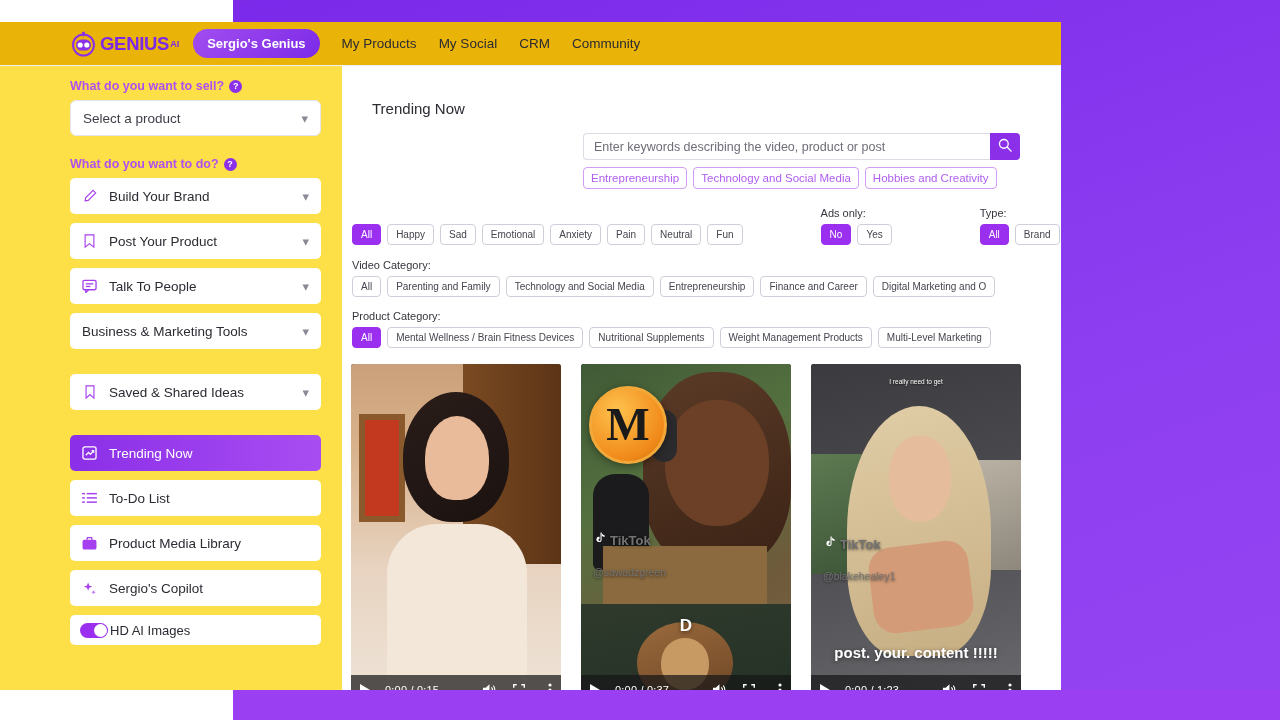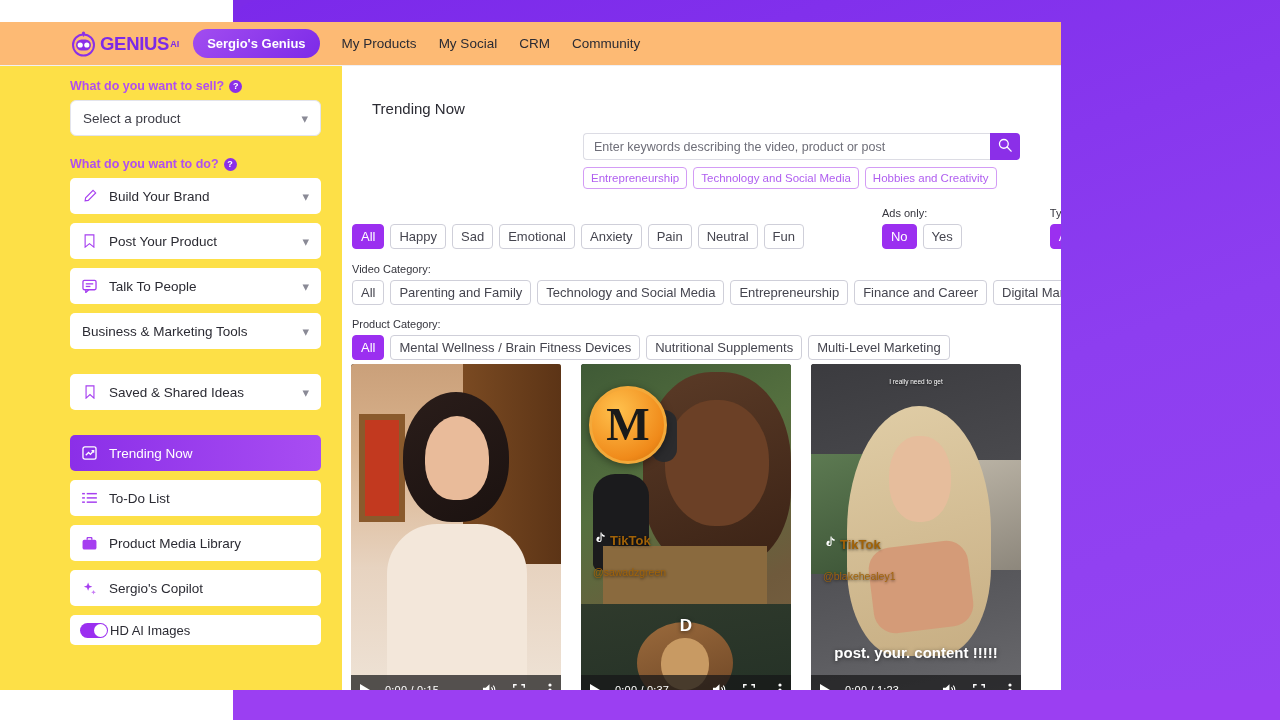--- a/index.html
+++ b/index.html
@@ -32,21 +32,21 @@
   .app {
     position: absolute; left: 0px; top: 22px;
     width: 1061px; height: 668px;
     background: #ffffff;
     overflow: hidden;
   }
 
   
   .navbar {
     position: absolute; left: 0; top: 0; width: 1061px; height: 44px;
-    background: #fdba74;
+    background: #eab308;
     display: flex; align-items: center;
     border-bottom: 1px solid #f0f0f4;
   }
   .brand { display: flex; align-items: center; margin-left: 70px; }
   .brand-logo { width: 27px; height: 27px; position: relative; }
   .brand-logo svg { display:block; }
   .brand-text {
     font-size: 18.5px; font-weight: bold; color: #7c2ae8;
     letter-spacing: -0.3px; margin-left: 3px;
   }
@@ -137,21 +137,21 @@
     font-size: 11.5px; padding: 4px 7px; background: #fff; white-space: nowrap;
   }
 
   .filters { position: absolute; left: 10px; top: 141px; width: 1021px; }
   .frow { display: flex; align-items: flex-end; }
   .fgroup { }
   .fgroup-title { font-size: 11px; color: #35353d; margin-bottom: 5px; }
   .fchips { display: flex; gap: 6px; }
   .chip {
     border: 1px solid #cfcfd9; border-radius: 4px; background: #fff;
-    font-size: 13px; color: #45454f; padding: 4px 8px; white-space: nowrap;
+    font-size: 10px; color: #45454f; padding: 4px 8px; white-space: nowrap;
   }
   .chip.active {
     background: #9b2ff0; border-color: #9b2ff0; color: #fff;
   }
   .spacer-a { width: 78px; }
   .spacer-b { width: 88px; }
   .frow2 { margin-top: 14px; }
   .frow3 { margin-top: 13px; }
 
   
@@ -166,21 +166,21 @@
     background: rgba(22,22,24,0.72);
     display:flex; align-items:center; color:#fff;
     font-size: 11px; padding: 0 9px; gap: 0;
   }
   .vc-play { width: 22px; display:flex; align-items:center; }
   .vc-time { margin-left: 3px; flex: 1; letter-spacing: 0.2px; }
   .vc-ico { width: 30px; display:flex; align-items:center; justify-content:center; }
   .vc-ico.last { width: 18px; justify-content: flex-end; }
 
   .tt-badge {
-    position: absolute; display: flex; flex-direction: column; color:#a16207;
+    position: absolute; display: flex; flex-direction: column; color:#737373;
     text-shadow: 0 1px 3px rgba(0,0,0,.7);
   }
   .tt-top { display:flex; align-items:center; gap:4px; font-size: 13px; font-weight: bold; }
   .tt-handle { font-size: 10.5px; opacity: .95; margin-top: 17px; }
 
   .overlay-cap {
     position: absolute; left: 0; width: 100%; text-align: center; color: #fff;
     font-size: 15px; font-weight: bold; text-shadow: 0 1px 4px rgba(0,0,0,.55);
   }
   .overlay-small {
@@ -430,20 +430,21 @@
               <span class="chip">Digital Marketing and O</span>
             </div>
           </div>
 
           <div class="fgroup frow3">
             <div class="fgroup-title">Product Category:</div>
             <div class="fchips">
               <span class="chip active">All</span>
               <span class="chip">Mental Wellness / Brain Fitness Devices</span>
               <span class="chip">Nutritional Supplements</span>
+              <span class="chip">Weight Management Products</span>
               <span class="chip">Multi-Level Marketing</span>
             </div>
           </div>
 
         </div>
 
         <div class="cards">
 
           <div class="card">
             <div style="position:absolute;inset:0;background:

